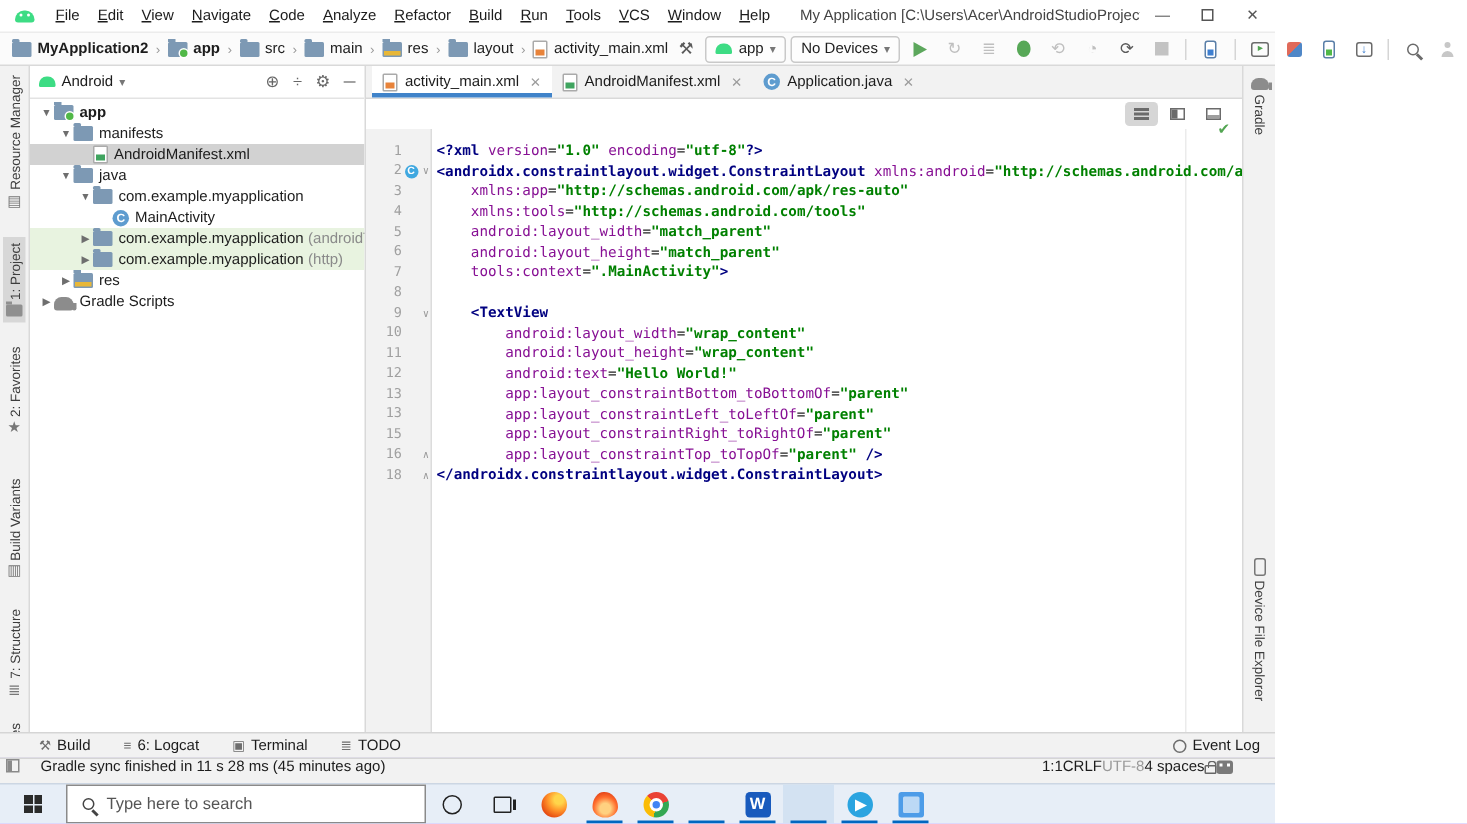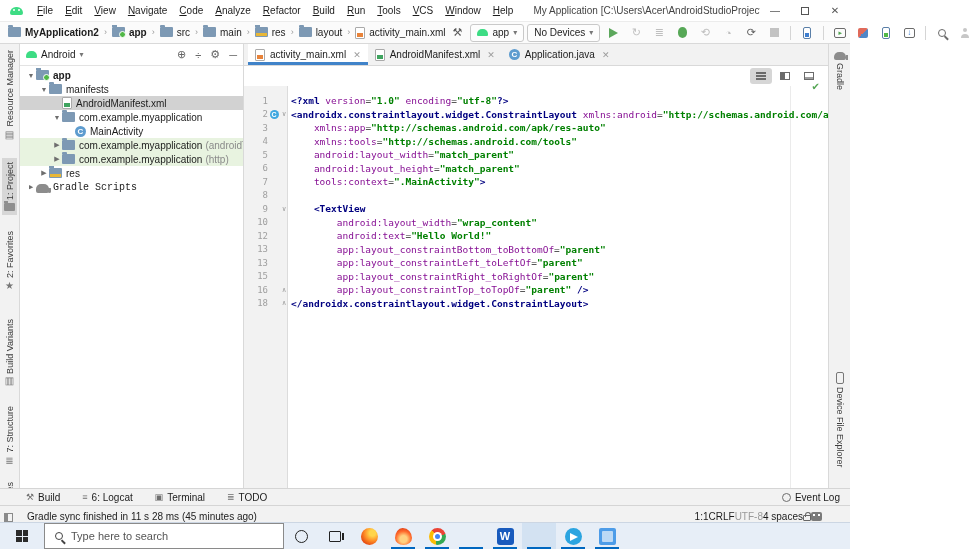--- a/index.html
+++ b/index.html
@@ -16,21 +16,21 @@
   .menu-item{display:inline-block;padding:0 6px;line-height:22px;color:#1c1c1c;cursor:default}
   .menu-item::first-letter{text-decoration:underline}
   .win-title{margin-left:14px;color:#444;white-space:nowrap;overflow:hidden}
   .win-controls{margin-left:auto;display:flex;height:22px;flex:none}
   .win-btn{width:30px;text-align:center;line-height:22px;color:#555;font-size:10px}
   .win-max{position:relative}
   .win-max i{display:inline-block;width:8px;height:8px;border:1px solid #555;vertical-align:middle}
 
   
   .toolbar{position:absolute;top:22px;left:0;right:0;height:22px;background:#fbfbfb;border-bottom:1px solid #d9d9d9;display:flex;align-items:center;padding:0 6px}
-  .breadcrumbs{display:flex;align-items:flex-start;white-space:nowrap}
+  .breadcrumbs{display:flex;align-items:center;white-space:nowrap}
   .crumb{display:flex;align-items:center;gap:4px;padding:0 2px}
   .crumb.bold{font-weight:bold}
   .crumb-sep{color:#9a9a9a;margin:0 3px;font-size:9px}
   .fic{display:inline-block;position:relative;width:13px;height:10px;flex:none}
   .ic-folder-b{background:#7d99b4;border-radius:1px}
   .ic-folder-b::before{content:"";position:absolute;top:-2px;left:0;width:5px;height:2px;background:inherit;border-radius:1px 1px 0 0}
   .ic-folder-app{background:#7d99b4;border-radius:1px}
   .ic-folder-app::before{content:"";position:absolute;top:-2px;left:0;width:5px;height:2px;background:inherit}
   .ic-folder-app::after{content:"";position:absolute;right:-1px;bottom:-1px;width:5px;height:5px;border-radius:50%;background:#51b848;border:1px solid #fff}
   .ic-folder-res{background:#7d99b4;border-radius:1px}
@@ -122,21 +122,21 @@
   .s-a{color:#871094}
   .s-v{color:#008000;font-weight:bold}
   .s-p{color:#1c1c1c}
 
   
   .bbar{position:absolute;left:0;right:0;bottom:44px;height:17px;background:#f2f2f2;border-top:1px solid #d5d5d5;display:flex;align-items:center;padding:0 10px 0 26px;gap:22px}
   .bbar-item{display:flex;align-items:center;gap:4px;color:#1c1c1c}
   .bbar-ic{color:#6e6e6e;font-size:9px}
   .event-log{margin-left:auto;display:flex;align-items:center;gap:4px}
   .el-circle{width:9px;height:9px;border:1px solid #6e6e6e;border-radius:50%}
-  .sbar{position:absolute;left:0;right:0;bottom:27px;height:17px;background:#f2f2f2;border-top:1px solid #d5d5d5;display:flex;align-items:flex-end;padding:0 28px 0 4px;gap:6px}
+  .sbar{position:absolute;left:0;right:0;bottom:27px;height:17px;background:#f2f2f2;border-top:1px solid #d5d5d5;display:flex;align-items:flex-start;padding:0 28px 0 4px;gap:6px}
   .sq-toggle{width:9px;height:9px;border:1px solid #8a8a8a;position:relative;margin-right:8px}
   .sq-toggle::after{content:"";position:absolute;left:0;top:0;bottom:0;width:3px;background:#8a8a8a}
   .sbar-right{margin-left:auto;display:flex;align-items:center;gap:0}
   .sbar .dim{color:#9a9a9a}
   .lock{width:8px;height:6px;border:1px solid #666;border-radius:1px;position:relative;margin-top:3px}
   .lock::before{content:"";position:absolute;left:1px;top:-4px;width:4px;height:4px;border:1px solid #666;border-bottom:none;border-radius:3px 3px 0 0}
   .hector{width:11px;height:9px;background:#7a7a7a;border-radius:2px;position:relative}
   .hector::after{content:"";position:absolute;left:2px;top:2px;width:2px;height:2px;background:#fff;box-shadow:5px 0 0 #fff}
 
   
@@ -349,20 +349,25 @@
           <div class="tree-row" style="padding-left: 19px;">
             <span class="tw-arrow">▼</span>
             <span class="fic ic-folder-b"></span>
             <span class="tree-label">manifests</span>
           </div>
           <div class="tree-row selected" style="padding-left: 32px;">
             <span class="tw-arrow"></span>
             <span class="fic ic-file ic-manifest"></span>
             <span class="tree-label">AndroidManifest.xml</span>
           </div>
+          <div class="tree-row" style="padding-left: 19px;">
+            <span class="tw-arrow">▼</span>
+            <span class="fic ic-folder-b"></span>
+            <span class="tree-label">java</span>
+          </div>
           <div class="tree-row" style="padding-left: 32px;">
             <span class="tw-arrow">▼</span>
             <span class="fic ic-folder-b"></span>
             <span class="tree-label">com.example.myapplication</span>
           </div>
           <div class="tree-row" style="padding-left: 45px;">
             <span class="tw-arrow"></span>
             <span class="fic ic-class">C</span>
             <span class="tree-label">MainActivity</span>
           </div>
@@ -376,21 +381,21 @@
             <span class="tw-arrow">▶</span>
             <span class="fic ic-folder-b"></span>
             <span class="tree-label">com.example.myapplication</span>
             <span class="tree-suffix">(http)</span>
           </div>
           <div class="tree-row" style="padding-left: 19px;">
             <span class="tw-arrow">▶</span>
             <span class="fic ic-folder-res"></span>
             <span class="tree-label">res</span>
           </div>
-          <div class="tree-row" style="padding-left: 6px; font-family: Liberation Mono, monospace;">
+          <div class="tree-row" style="padding-left: 6px;">
             <span class="tw-arrow">▶</span>
             <span class="fic ic-gradle"></span>
             <span class="tree-label">Gradle Scripts</span>
           </div>
         </div>
     </section>
 
     <section class="editor">
       <div class="tabbar" id="tabbar">
           <div class="tab active">
@@ -427,20 +432,21 @@
       <div class="cl"><span class="ln">1</span><span class="bcol"></span><span class="fold"></span><span class="ct"><span class="s-t">&lt;?xml </span><span class="s-a">version</span><span class="s-p">=</span><span class="s-v">"1.0"</span><span class="s-p"> </span><span class="s-a">encoding</span><span class="s-p">=</span><span class="s-v">"utf-8"</span><span class="s-t">?&gt;</span></span></div>
           <div class="cl"><span class="ln">2</span><span class="bcol"><span class="badge-c">C</span></span><span class="fold">∨</span><span class="ct"><span class="s-t">&lt;androidx.constraintlayout.widget.ConstraintLayout</span><span class="s-p"> </span><span class="s-a">xmlns:android</span><span class="s-p">=</span><span class="s-v">"http://schemas.android.com/apk/res/android"</span></span></div>
           <div class="cl"><span class="ln">3</span><span class="bcol"></span><span class="fold"></span><span class="ct"><span class="s-p">    </span><span class="s-a">xmlns:app</span><span class="s-p">=</span><span class="s-v">"http://schemas.android.com/apk/res-auto"</span></span></div>
           <div class="cl"><span class="ln">4</span><span class="bcol"></span><span class="fold"></span><span class="ct"><span class="s-p">    </span><span class="s-a">xmlns:tools</span><span class="s-p">=</span><span class="s-v">"http://schemas.android.com/tools"</span></span></div>
           <div class="cl"><span class="ln">5</span><span class="bcol"></span><span class="fold"></span><span class="ct"><span class="s-p">    </span><span class="s-a">android:layout_width</span><span class="s-p">=</span><span class="s-v">"match_parent"</span></span></div>
           <div class="cl"><span class="ln">6</span><span class="bcol"></span><span class="fold"></span><span class="ct"><span class="s-p">    </span><span class="s-a">android:layout_height</span><span class="s-p">=</span><span class="s-v">"match_parent"</span></span></div>
           <div class="cl"><span class="ln">7</span><span class="bcol"></span><span class="fold"></span><span class="ct"><span class="s-p">    </span><span class="s-a">tools:context</span><span class="s-p">=</span><span class="s-v">".MainActivity"</span><span class="s-t">&gt;</span></span></div>
           <div class="cl"><span class="ln">8</span><span class="bcol"></span><span class="fold"></span><span class="ct"></span></div>
           <div class="cl"><span class="ln">9</span><span class="bcol"></span><span class="fold">∨</span><span class="ct"><span class="s-p">    </span><span class="s-t">&lt;TextView</span></span></div>
           <div class="cl"><span class="ln">10</span><span class="bcol"></span><span class="fold"></span><span class="ct"><span class="s-p">        </span><span class="s-a">android:layout_width</span><span class="s-p">=</span><span class="s-v">"wrap_content"</span></span></div>
+          <div class="cl"><span class="ln">11</span><span class="bcol"></span><span class="fold"></span><span class="ct"><span class="s-p">        </span><span class="s-a">android:layout_height</span><span class="s-p">=</span><span class="s-v">"wrap_content"</span></span></div>
           <div class="cl"><span class="ln">12</span><span class="bcol"></span><span class="fold"></span><span class="ct"><span class="s-p">        </span><span class="s-a">android:text</span><span class="s-p">=</span><span class="s-v">"Hello World!"</span></span></div>
           <div class="cl"><span class="ln">13</span><span class="bcol"></span><span class="fold"></span><span class="ct"><span class="s-p">        </span><span class="s-a">app:layout_constraintBottom_toBottomOf</span><span class="s-p">=</span><span class="s-v">"parent"</span></span></div>
           <div class="cl"><span class="ln">13</span><span class="bcol"></span><span class="fold"></span><span class="ct"><span class="s-p">        </span><span class="s-a">app:layout_constraintLeft_toLeftOf</span><span class="s-p">=</span><span class="s-v">"parent"</span></span></div>
           <div class="cl"><span class="ln">15</span><span class="bcol"></span><span class="fold"></span><span class="ct"><span class="s-p">        </span><span class="s-a">app:layout_constraintRight_toRightOf</span><span class="s-p">=</span><span class="s-v">"parent"</span></span></div>
           <div class="cl"><span class="ln">16</span><span class="bcol"></span><span class="fold">∧</span><span class="ct"><span class="s-p">        </span><span class="s-a">app:layout_constraintTop_toTopOf</span><span class="s-p">=</span><span class="s-v">"parent"</span><span class="s-t"> /&gt;</span></span></div>
           <div class="cl"><span class="ln">18</span><span class="bcol"></span><span class="fold">∧</span><span class="ct"><span class="s-t">&lt;/androidx.constraintlayout.widget.ConstraintLayout&gt;</span></span></div>
         </div>
     </section>
 
     <aside class="strip strip-right" id="rightStrip">

